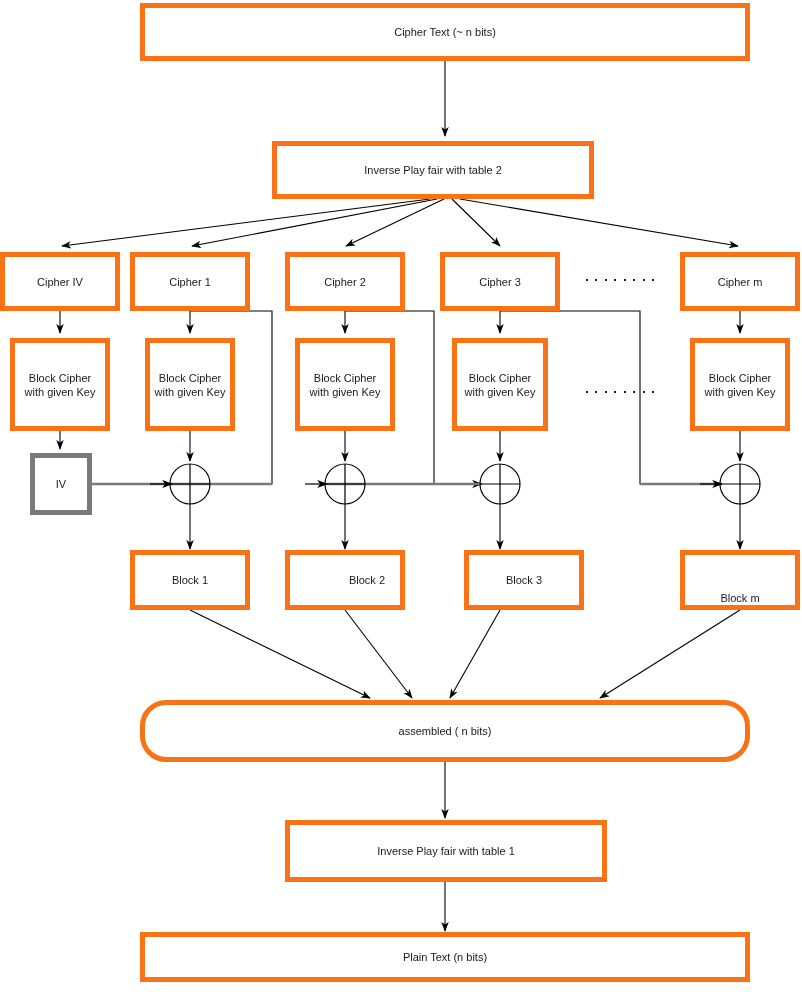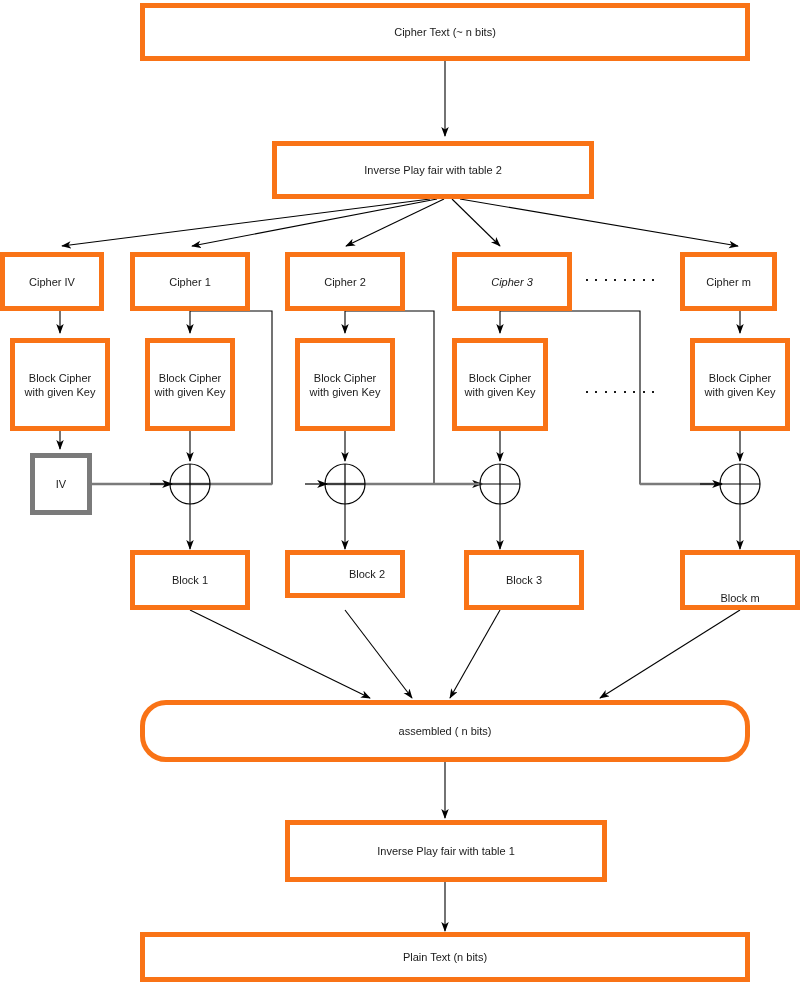--- a/index.html
+++ b/index.html
@@ -96,33 +96,33 @@
   </svg>
 
   <div class="node" style="left:140px;top:3px;width:610px;height:58px;">
     <span>Cipher Text (~ n bits)</span>
   </div>
 
   <div class="node" style="left:272px;top:141px;width:322px;height:58px;">
     <span>Inverse Play fair with table 2</span>
   </div>
 
-  <div class="node" style="left:0px;top:252px;width:104px;height:59px;">
+  <div class="node" style="left:0px;top:252px;width:120px;height:59px;">
     <span>Cipher IV</span>
   </div>
   <div class="node" style="left:130px;top:252px;width:120px;height:59px;">
     <span>Cipher 1</span>
   </div>
   <div class="node" style="left:285px;top:252px;width:120px;height:59px;">
     <span>Cipher 2</span>
   </div>
-  <div class="node" style="left:452px;top:252px;width:120px;height:59px;font-style:italic;">
+  <div class="node" style="left:440px;top:252px;width:120px;height:59px;">
     <span>Cipher 3</span>
   </div>
-  <div class="node" style="left:680px;top:252px;width:97px;height:59px;">
+  <div class="node" style="left:680px;top:252px;width:120px;height:59px;">
     <span>Cipher m</span>
   </div>
 
   <div class="ell" style="left:586px;top:278px;width:68px;height:4px;">
     <i></i>
       <i></i>
       <i></i>
       <i></i>
       <i></i>
       <i></i>
@@ -172,21 +172,21 @@
       <i></i>
   </div>
 
   <div class="node thick" style="left:30px;top:453px;width:62px;height:62px;">
     <span>IV</span>
   </div>
 
   <div class="node" style="left:130px;top:550px;width:120px;height:60px;">
     <span>Block 1</span>
   </div>
-  <div class="node" style="left:285px;top:550px;width:120px;height:48px;padding-left:44px;">
+  <div class="node" style="left:285px;top:550px;width:120px;height:60px;padding-left:44px;">
     <span>Block 2</span>
   </div>
   <div class="node" style="left:464px;top:550px;width:120px;height:60px;">
     <span>Block 3</span>
   </div>
   <div class="node" style="left:680px;top:550px;width:120px;height:60px;align-items:flex-end;">
     <span>Block m</span>
   </div>
 
   <div class="node" style="left:140px;top:700px;width:610px;height:62px;border-radius:26px;">

